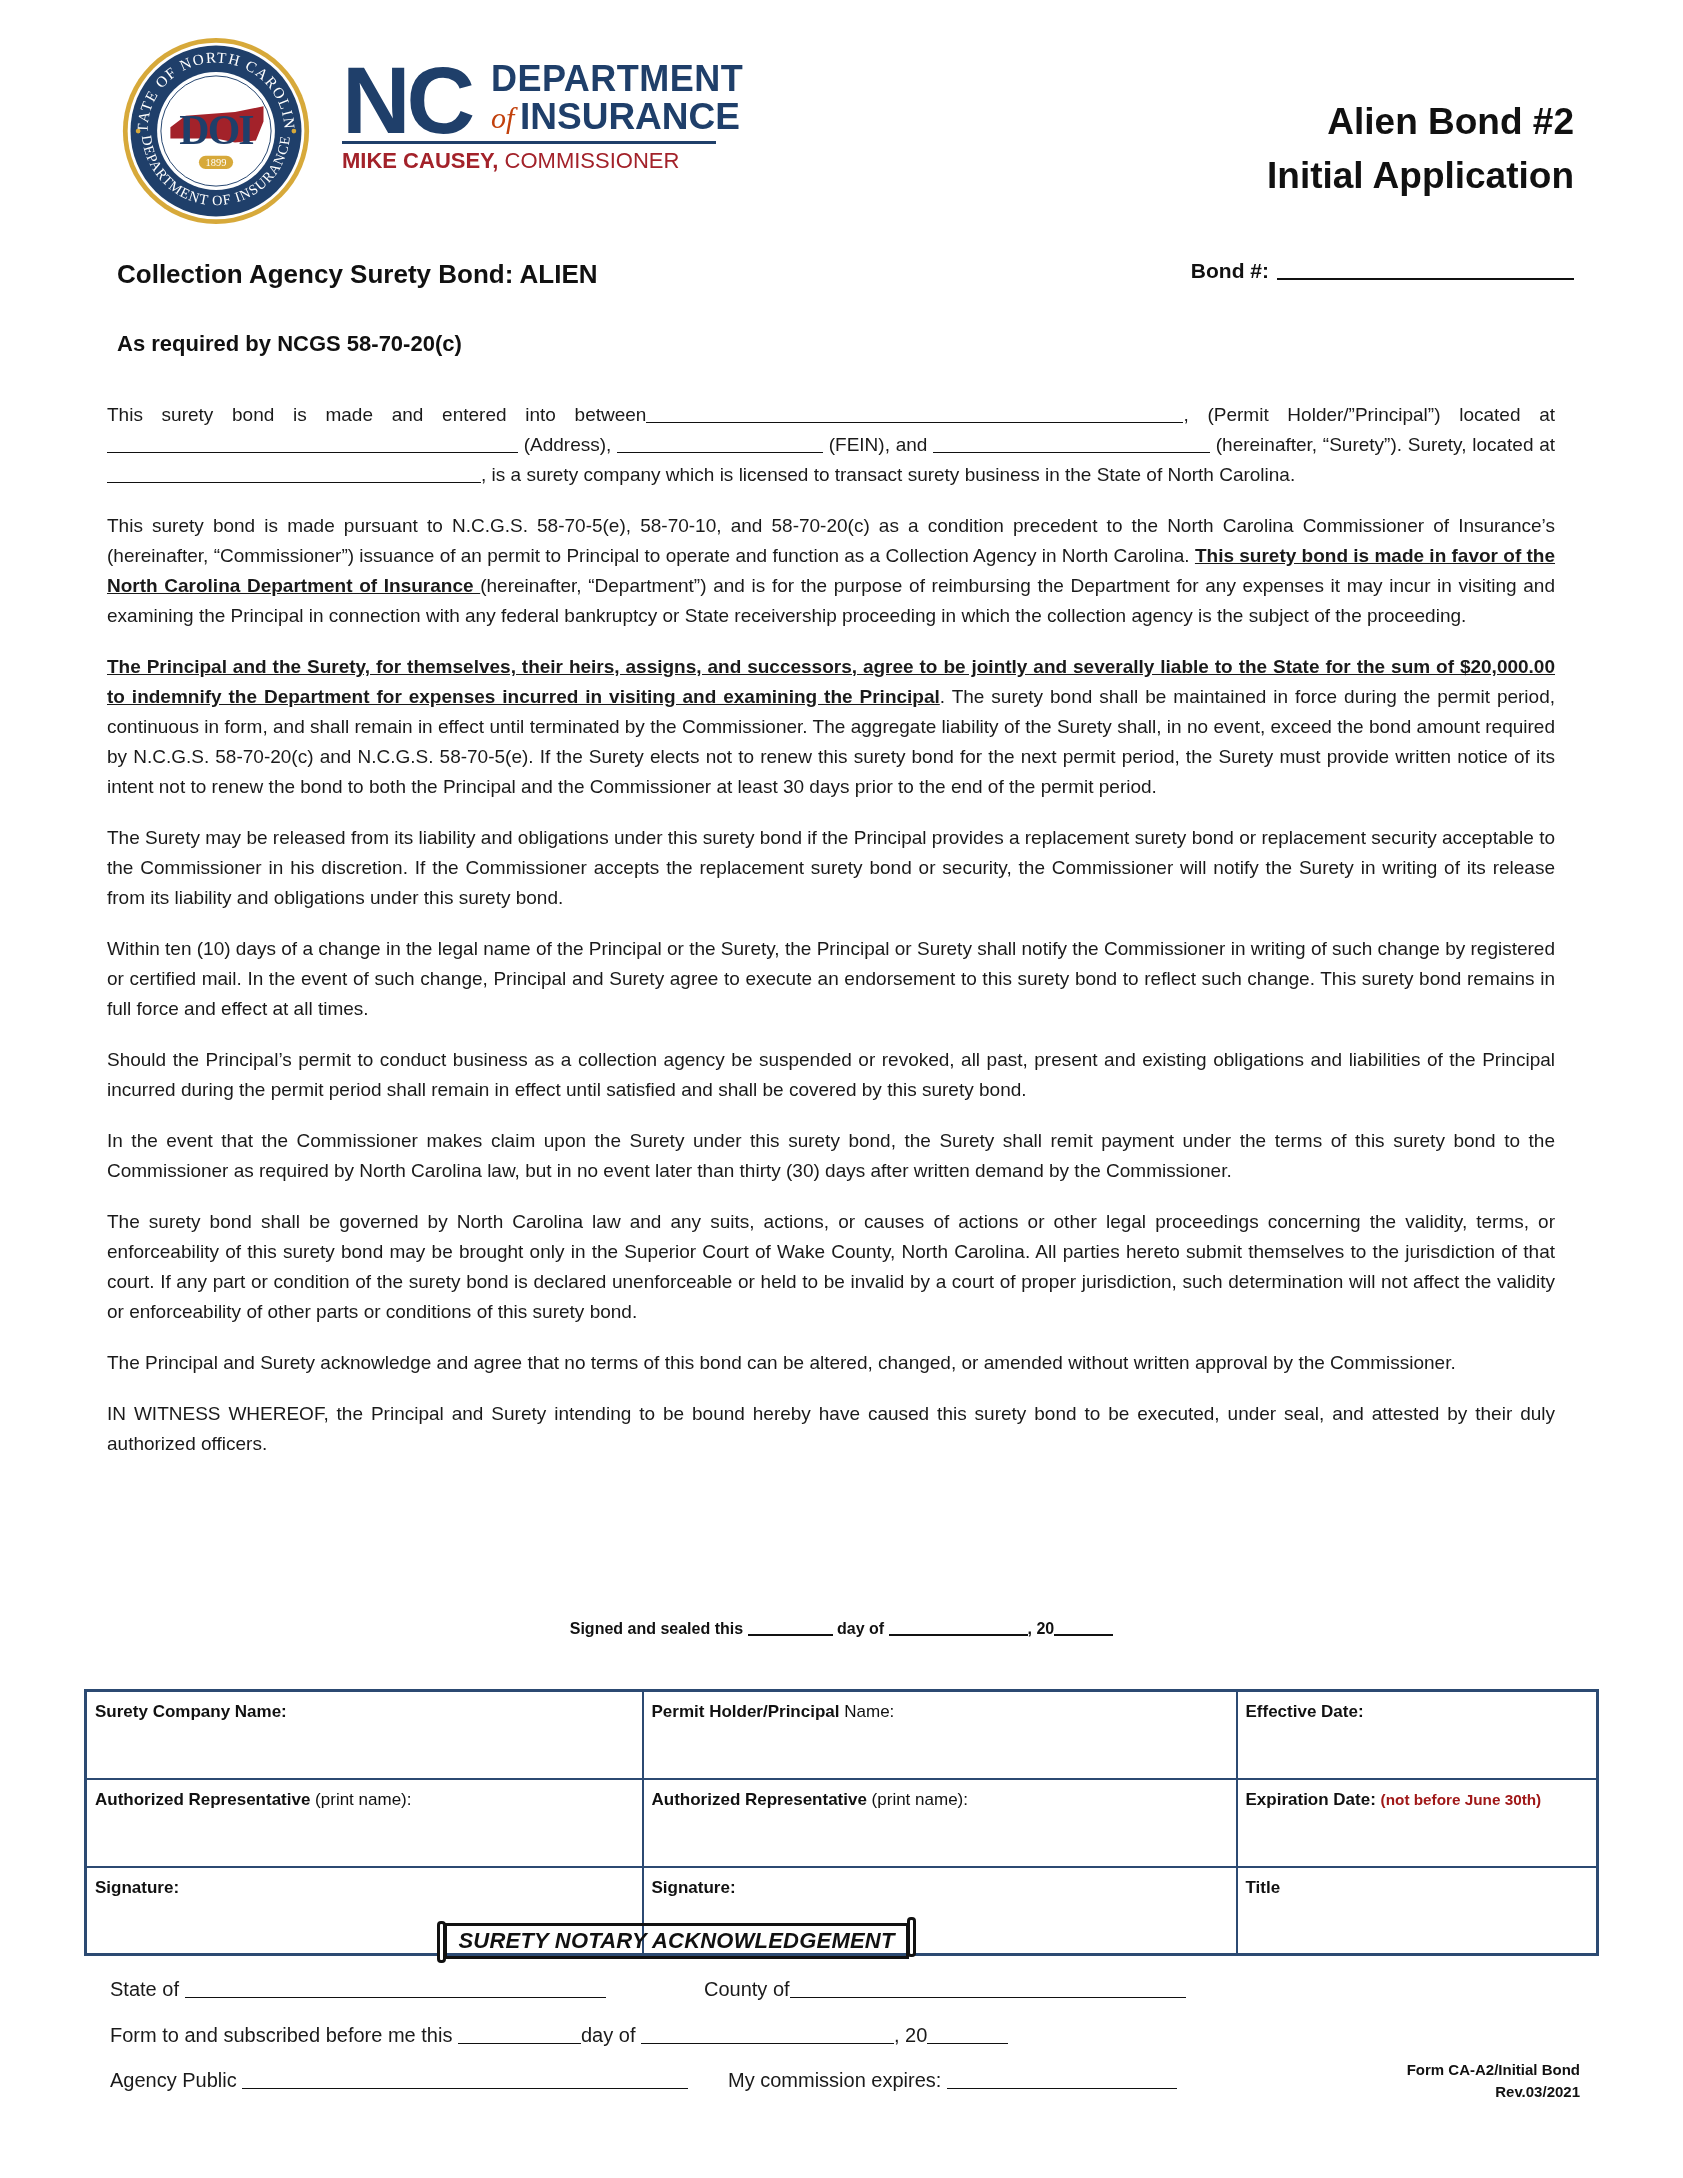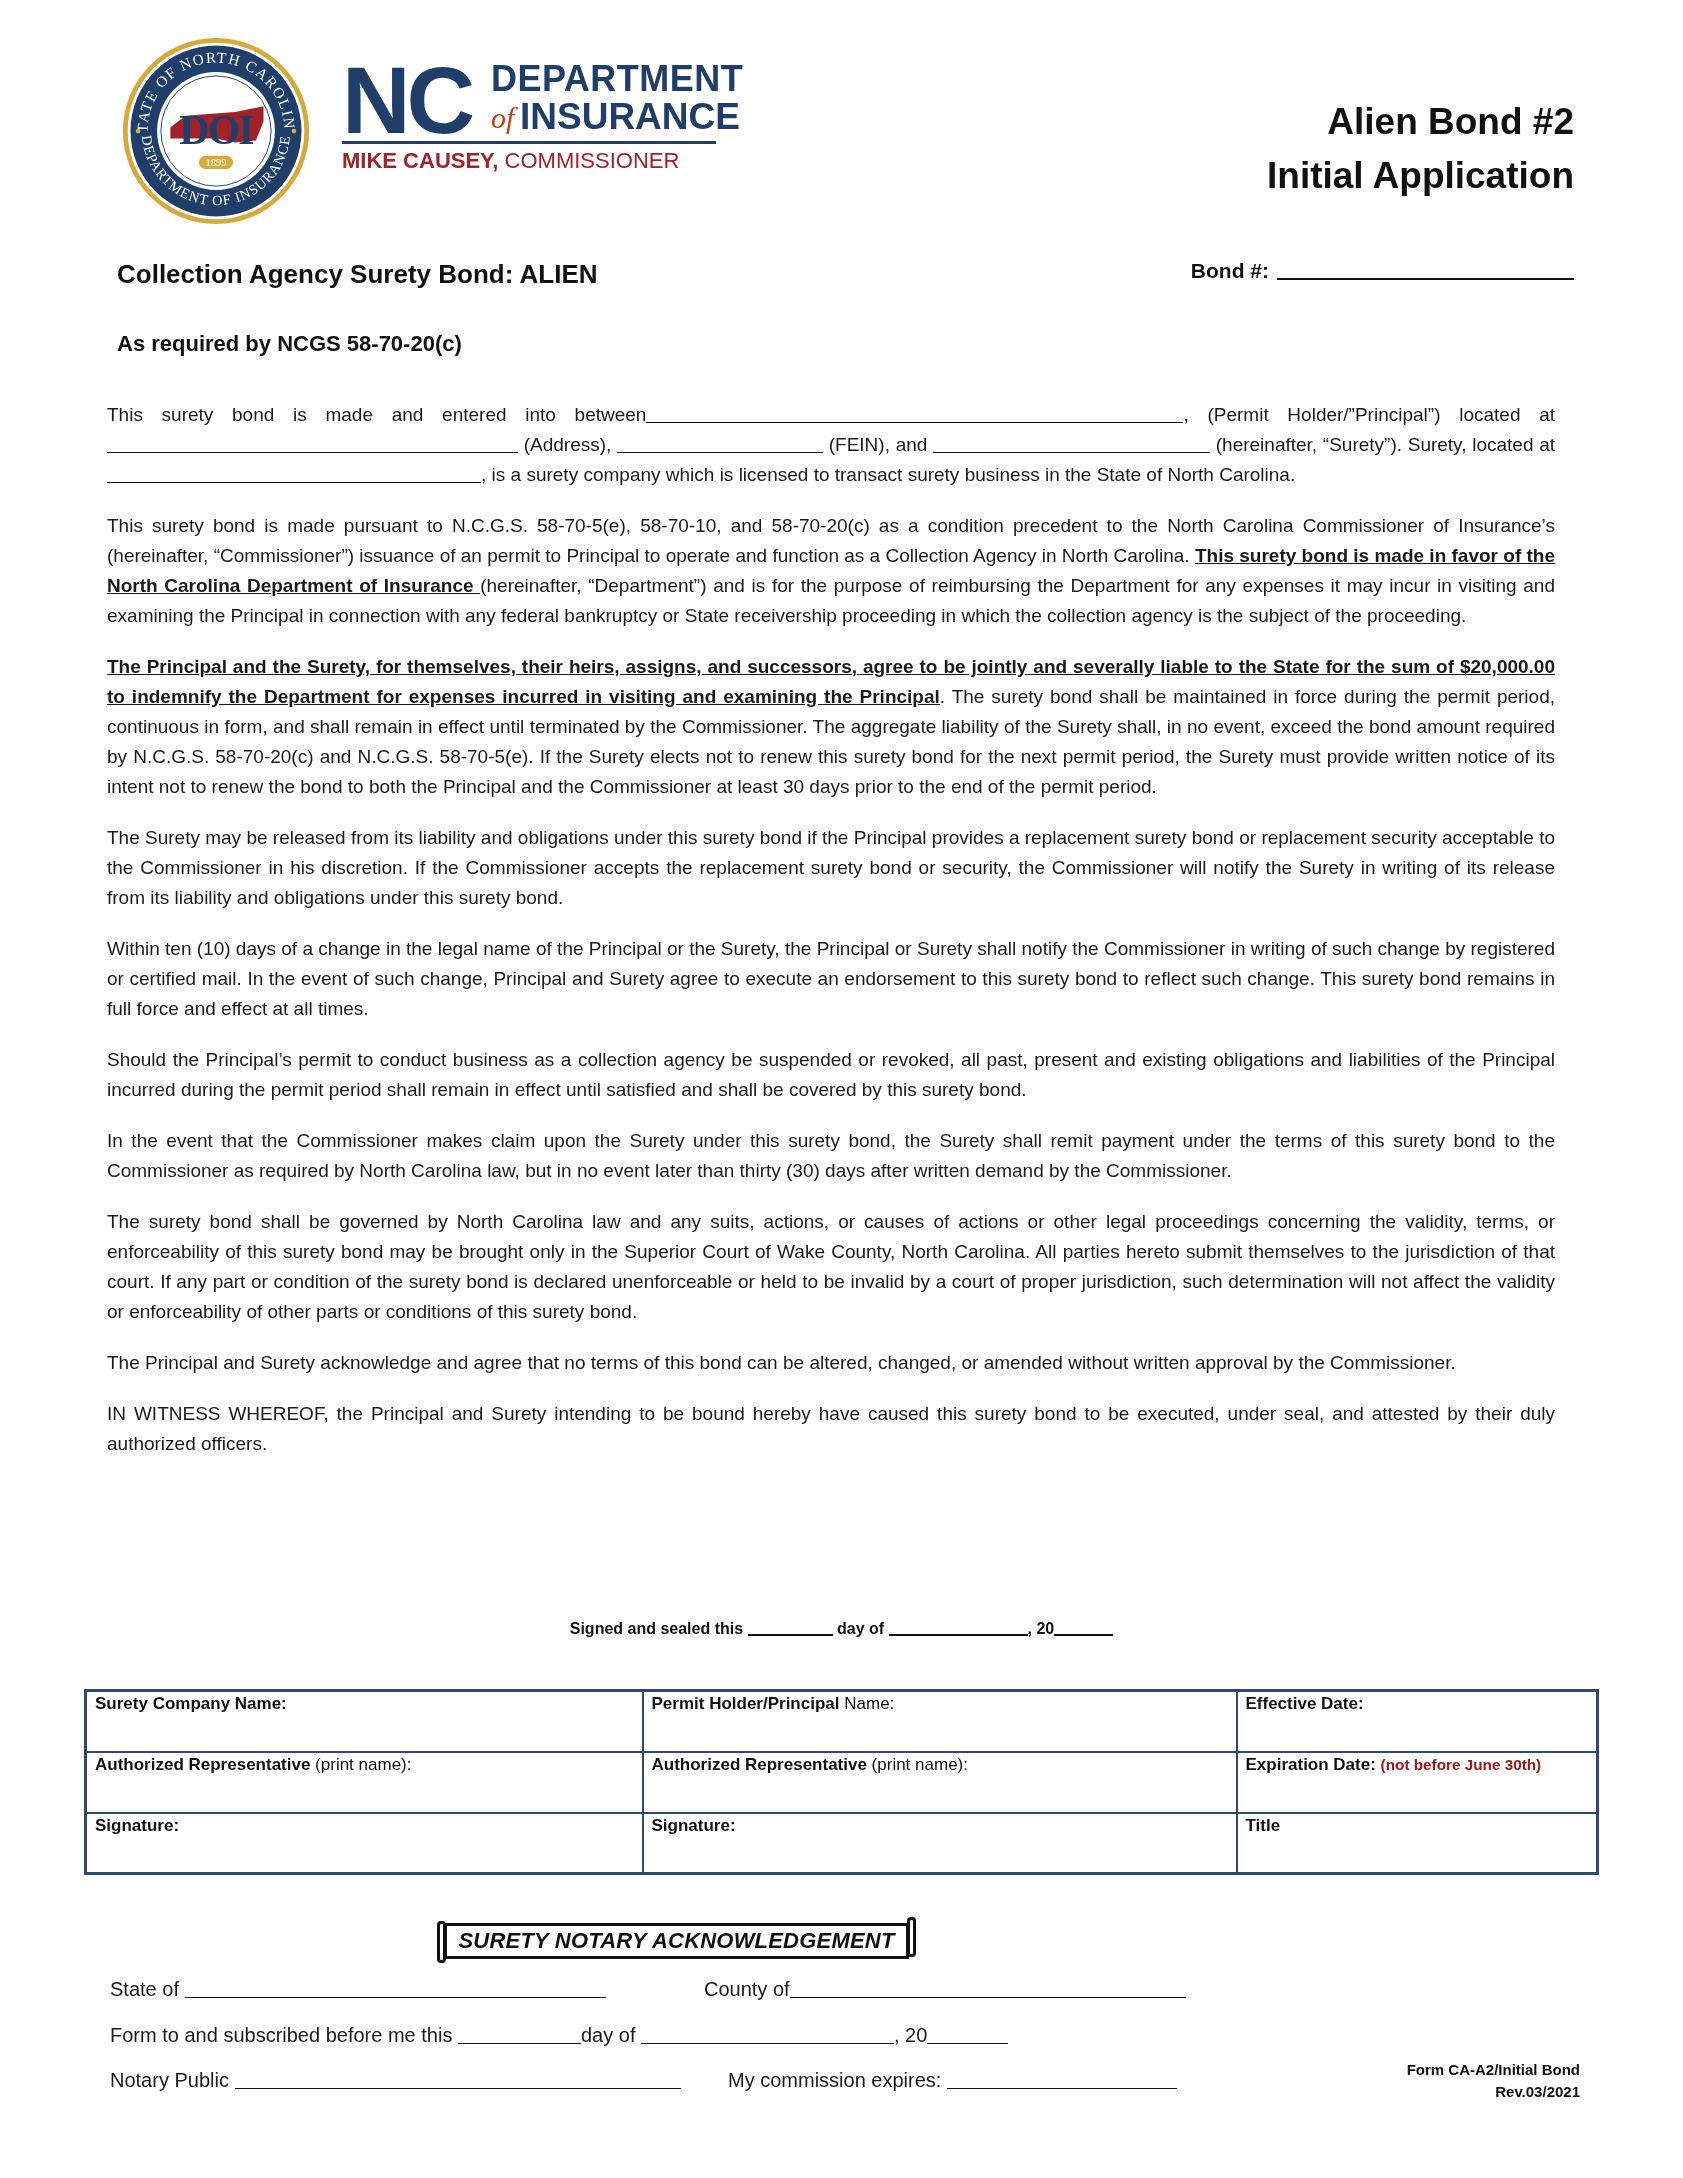--- a/index.html
+++ b/index.html
@@ -28,21 +28,21 @@
   .body { position: absolute; left: 107px; top: 400px; width: 1448px; font-size: 19px; line-height: 30px; text-align: justify; color: #1a1a1a; }
   .body p { margin-bottom: 21px; }
   .blank { display: inline-block; border-bottom: 1.5px solid #111; height: 18px; vertical-align: -2px; }
   .bu { font-weight: 700; text-decoration: underline; }
 
   .signed { position: absolute; left: 0; width: 1683px; top: 1618px; text-align: center; font-weight: 700; font-size: 16px; }
   .signed .blank { border-bottom-width: 2px; }
 
   
   .sig-table { position: absolute; left: 84px; top: 1689px; width: 1515px; border-collapse: collapse; border: 3px solid #2c4a72; }
-  .sig-table td { border: 2px solid #2c4a72; height: 61px; vertical-align: top; padding: 2px 8px; font-size: 17px; }
+  .sig-table td { border: 2px solid #2c4a72; height: 88px; vertical-align: top; padding: 10px 8px; font-size: 17px; }
   .sig-table td.c1 { width: 557px; }
   .sig-table td.c2 { width: 594px; }
   .lbl { font-weight: 700; }
   .lbl-light { font-weight: 400; }
   .red { color: #a01818; font-weight: 700; font-size: 15.3px; }
 
   
   .scroll-banner { position: absolute; left: 436px; top: 1919px; width: 481px; height: 44px; }
   .scroll-banner .frame { position: absolute; left: 8px; top: 4px; width: 465px; height: 36px; border: 3px solid #111; }
   .scroll-banner .roll-l { position: absolute; left: 1px; top: 2px; width: 9px; height: 42px; border: 3px solid #111; border-radius: 4px; background: #fff; }
@@ -156,21 +156,21 @@
 </div>
 
 <div class="notary n1">
   <span>State of </span><span class="blank" style="width:421px"></span>
   <span class="col2" style="left:594px"><span>County of</span><span class="blank" style="width:396px"></span></span>
 </div>
 <div class="notary n2">
   <span>Form to and subscribed before me this </span><span class="blank" style="width:123px"></span><span>day of </span><span class="blank" style="width:253px"></span><span>, 20</span><span class="blank" style="width:81px"></span>
 </div>
 <div class="notary n3">
-  <span>Notary Public </span><span class="blank" style="width:446px"></span>
+  <span>Agency Public </span><span class="blank" style="width:446px"></span>
   <span class="col2" style="left:618px"><span>My commission expires:  </span><span class="blank" style="width:230px"></span></span>
 </div>
 
 <div class="form-id">
   <div>Form CA-A2/Initial Bond</div>
   <div>Rev.03/2021</div>
 </div>
 
 
 </body></html>

